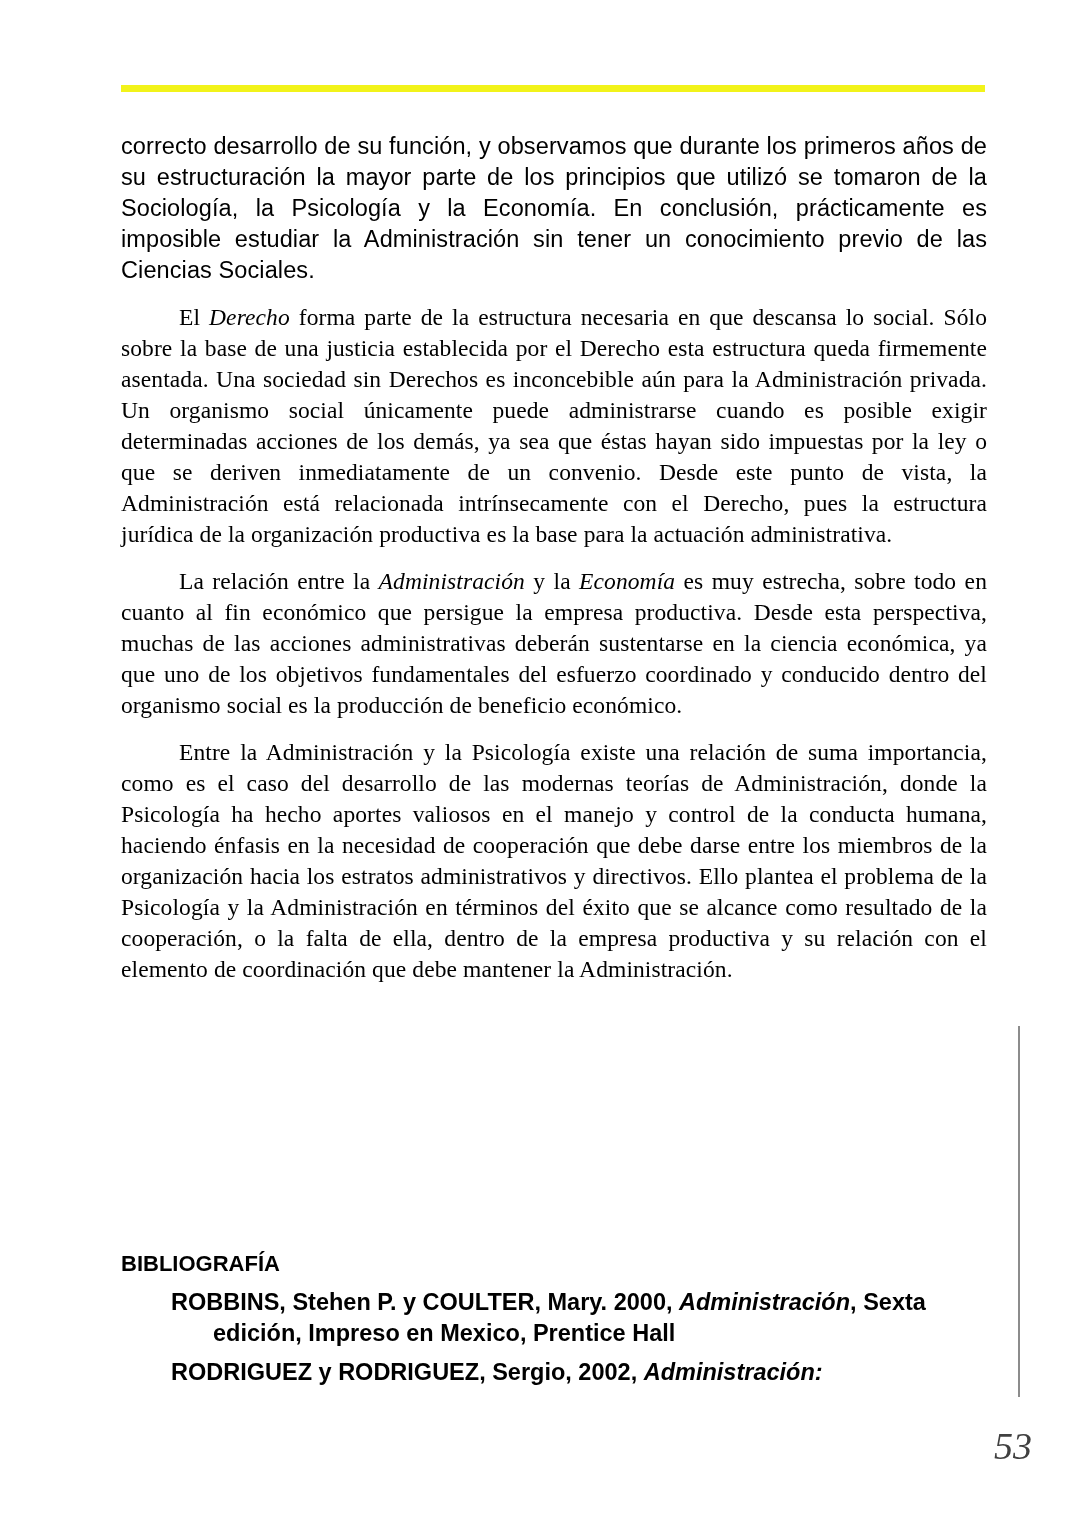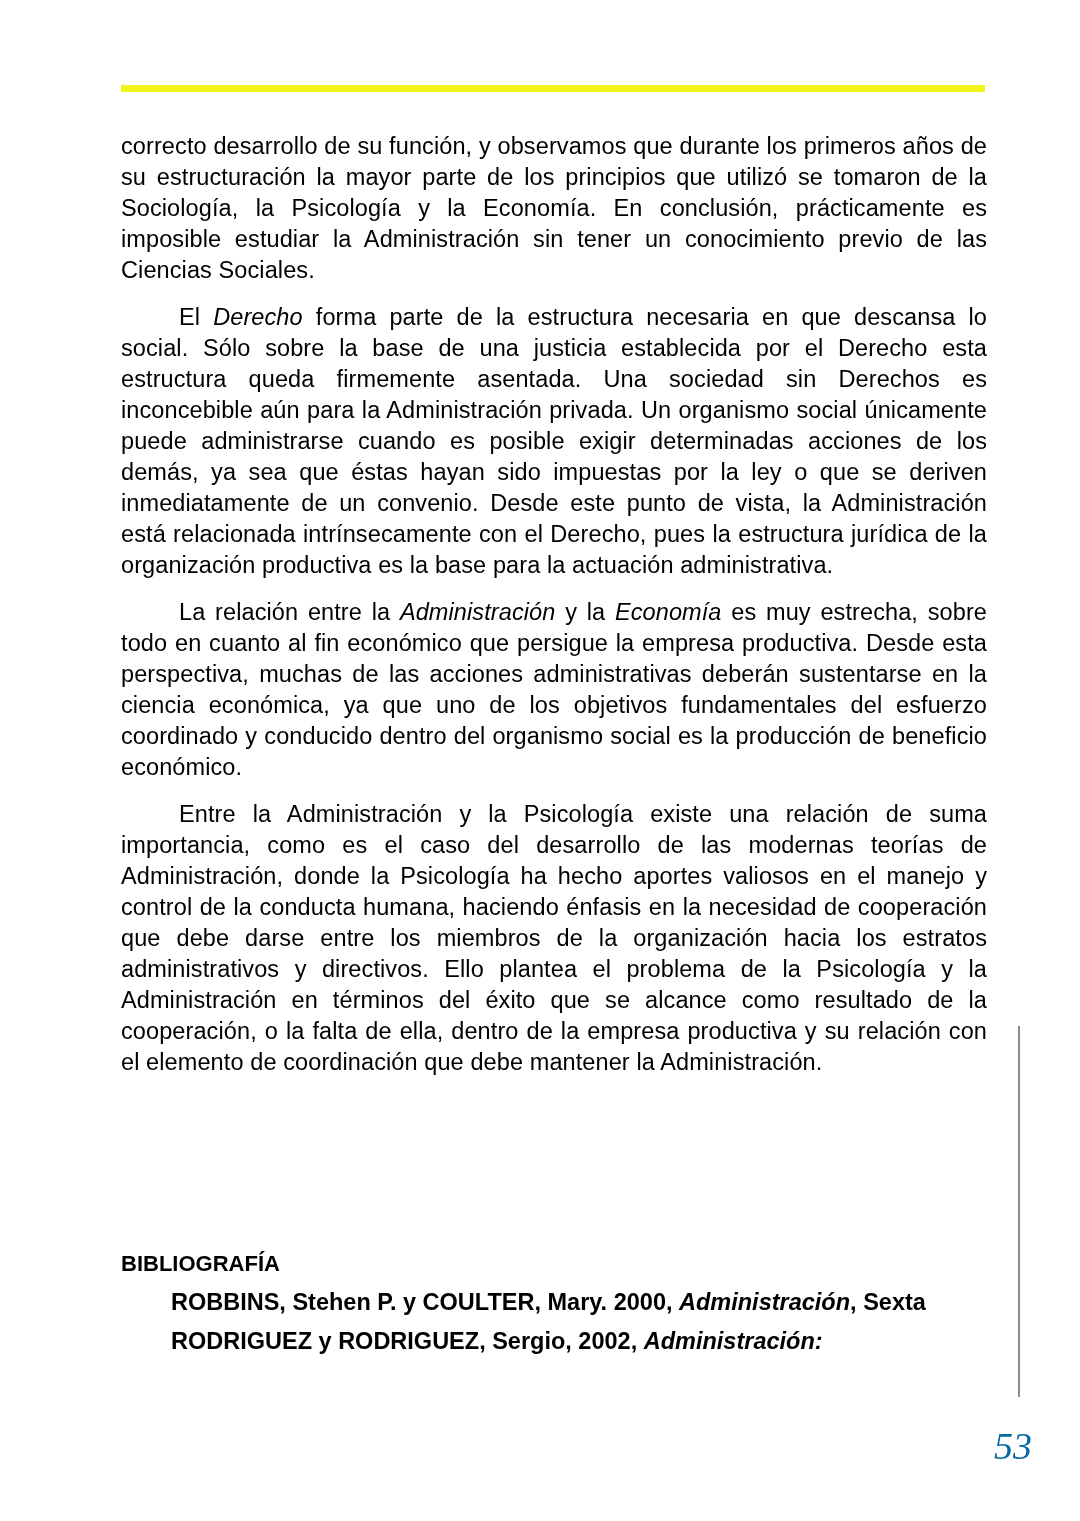--- a/index.html
+++ b/index.html
@@ -47,20 +47,21 @@
   p.body-par {
     margin: 0 0 16px 0;
     font-size: 23.5px;
     line-height: 31px;
     text-align: justify;
     text-justify: inter-word;
     letter-spacing: 0.1px;
   }
   p.body-par.indent {
     text-indent: 58px;
+    font-family: Liberation Serif, serif;
   }
   p.body-par:last-child {
     margin-bottom: 0;
   }
   em {
     font-style: italic;
   }
   .biblio-section {
     position: absolute;
     left: 121px;
@@ -87,39 +88,39 @@
     padding-left: 42px;
     text-align: left;
   }
   .page-number {
     position: absolute;
     right: 48px;
     top: 1424px;
     font-family: "Liberation Serif", serif;
     font-style: italic;
     font-size: 38px;
-    color: #0369a1;
+    color: #404040;
   }
 </style>
 </head>
 <body>
 
 <div class="page">
 
   <div class="top-rule"></div>
   <div class="right-rule"></div>
 
   <div class="content">
     <p class="body-par"><span>correcto desarrollo de su función, y observamos que durante los primeros años de su estructuración la mayor parte de los principios que utilizó se tomaron de la Sociología, la Psicología y la Economía. En conclusión, prácticamente es imposible estudiar la Administración sin tener un conocimiento previo de las Ciencias Sociales.</span></p>
     <p class="body-par indent"><span>El </span><em>Derecho</em><span> forma parte de la estructura necesaria en que descansa lo social. Sólo sobre la base de una justicia establecida por el Derecho esta estructura queda firmemente asentada. Una sociedad sin Derechos es inconcebible aún para la Administración privada. Un organismo social únicamente puede administrarse cuando es posible exigir determinadas acciones de los demás, ya sea que éstas hayan sido impuestas por la ley o que se deriven inmediatamente de un convenio. Desde este punto de vista, la Administración está relacionada intrínsecamente con el Derecho, pues la estructura jurídica de la organización productiva es la base para la actuación administrativa.</span></p>
     <p class="body-par indent"><span>La relación entre la </span><em>Administración</em><span> y la </span><em>Economía</em><span> es muy estrecha, sobre todo en cuanto al fin económico que persigue la empresa productiva. Desde esta perspectiva, muchas de las acciones administrativas deberán sustentarse en la ciencia económica, ya que uno de los objetivos fundamentales del esfuerzo coordinado y conducido dentro del organismo social es la producción de beneficio económico.</span></p>
     <p class="body-par indent"><span>Entre la Administración y la Psicología existe una relación de suma importancia, como es el caso del desarrollo de las modernas teorías de Administración, donde la Psicología ha hecho aportes valiosos en el manejo y control de la conducta humana, haciendo énfasis en la necesidad de cooperación que debe darse entre los miembros de la organización hacia los estratos administrativos y directivos. Ello plantea el problema de la Psicología y la Administración en términos del éxito que se alcance como resultado de la cooperación, o la falta de ella, dentro de la empresa productiva y su relación con el elemento de coordinación que debe mantener la Administración.</span></p>
   </div>
 
   <div class="biblio-section">
     <div class="biblio-title">BIBLIOGRAFÍA</div>
-    <p class="biblio-entry"><span>ROBBINS, Stehen P. y COULTER, Mary. 2000, </span><em>Administración</em><span>, Sexta </span></p>
+    <p class="biblio-entry"><span>ROBBINS, Stehen P. y COULTER, Mary. 2000, </span><em>Administración</em><span>, Sexta </span><span class="cont">edición, Impreso en Mexico, Prentice Hall</span></p>
     <p class="biblio-entry"><span>RODRIGUEZ   y   RODRIGUEZ,   Sergio,   2002,   </span><em>Administración:</em></p>
   </div>
 
   <div class="page-number">53</div>
 
 </div>
 
 </body></html>

